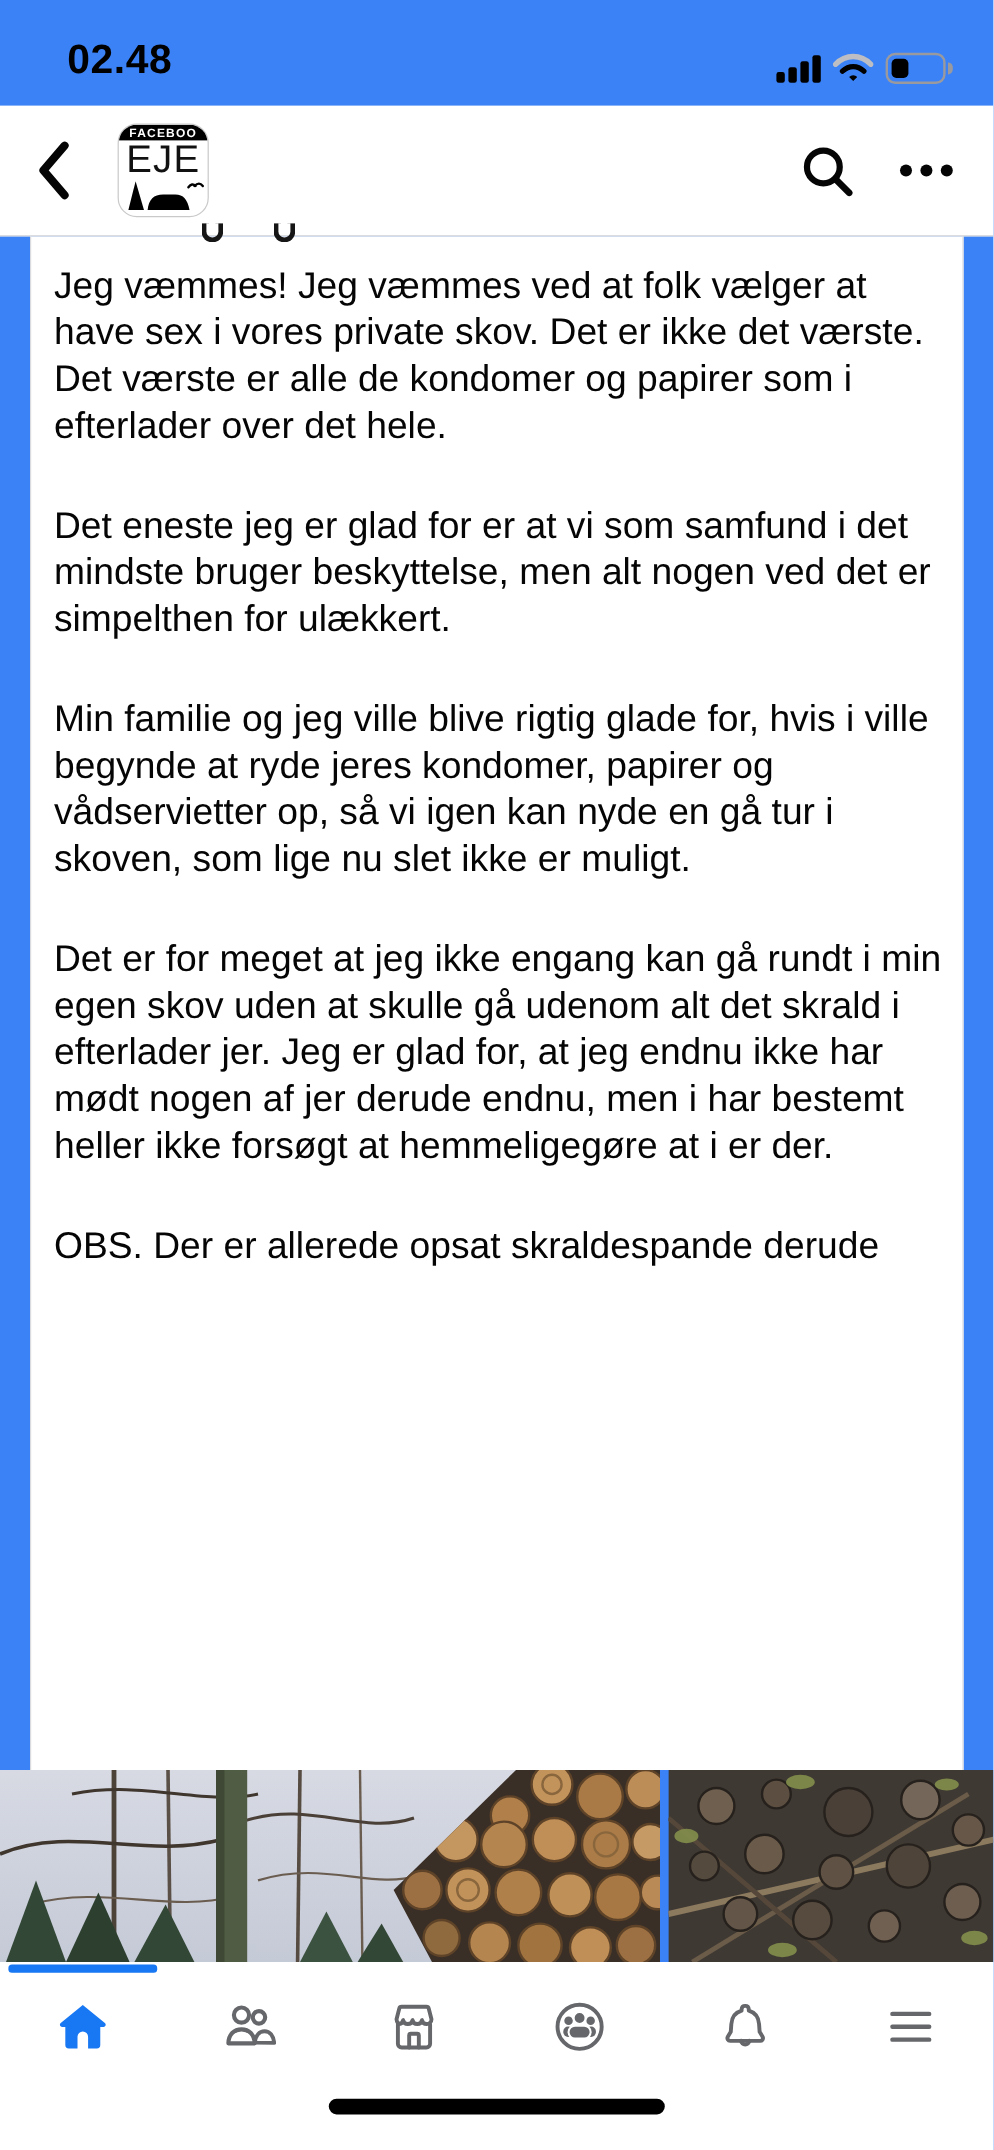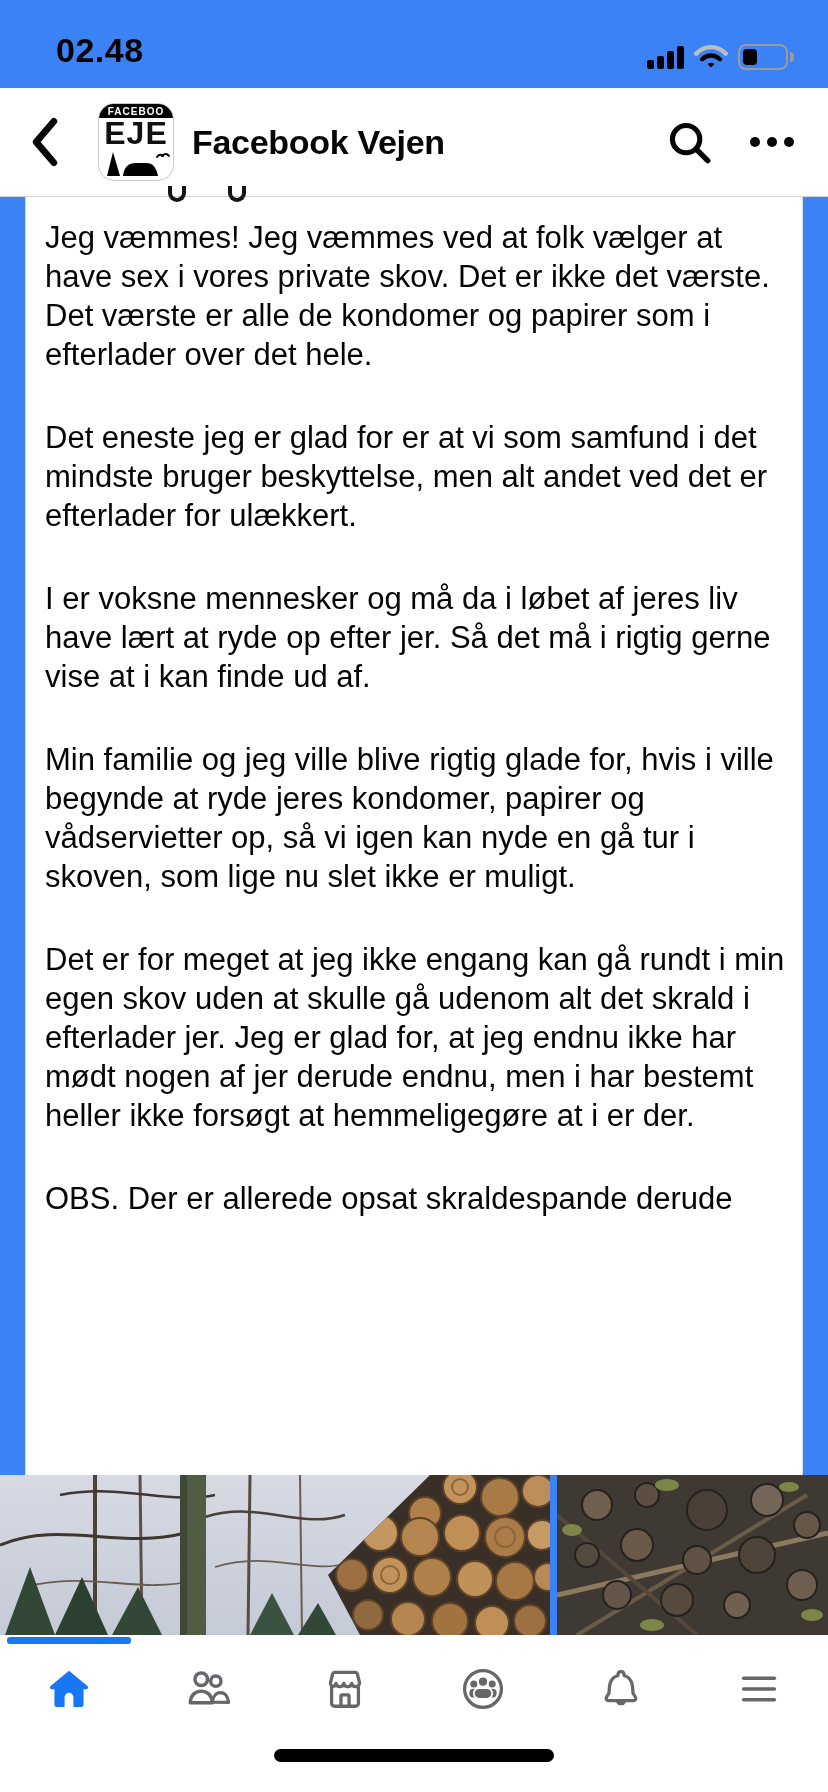--- a/index.html
+++ b/index.html
@@ -18,21 +18,21 @@
   .battery { display:flex; align-items:center; }
   .battery-body { width:50px; height:26px; border:2px solid #9a9a9e; border-radius:8px; padding:3px; }
   .battery-fill { width:35%; height:100%; background:#000; border-radius:4px; }
   .battery-tip { width:4px; height:10px; background:#9a9a9e; border-radius:0 4px 4px 0; margin-left:2px; }
 
   
   .nav-bar { height:109px; display:flex; align-items:center; padding:0 34px 0 30px; border-bottom:1px solid #d2d4d9; position:relative; background:#fff; z-index:2; }
   .back-btn { width:46px; height:56px; display:flex; align-items:center; justify-content:flex-start; background:none; border:none; cursor:pointer; }
   .logo { width:76px; height:78px; border-radius:16px; border:1px solid #c9c9c9; overflow:hidden; background:#fff; margin-left:22px; flex:none; display:flex; flex-direction:column; cursor:pointer; }
   .logo-top { background:#000; color:#fff; font-size:10px; font-weight:700; letter-spacing:1px; text-align:center; line-height:15px; height:15px; overflow:hidden; white-space:nowrap; }
-  .logo-mid { height:33px; font-size:32px; font-weight:700; color:#111; text-align:center; line-height:31px; letter-spacing:1px; overflow:hidden; }
+  .logo-mid { height:33px; font-size:32px; font-weight:400; color:#111; text-align:center; line-height:31px; letter-spacing:1px; overflow:hidden; }
   .logo-bottom { flex:1; }
   .nav-title { font-size:34px; font-weight:700; color:#050505; margin-left:18px; letter-spacing:-.3px; white-space:nowrap; }
   .nav-actions { margin-left:auto; display:flex; align-items:center; gap:38px; }
   .icon-btn { background:none; border:none; cursor:pointer; display:flex; align-items:center; justify-content:center; }
   .ellipsis { display:flex; gap:7px; }
   .ellipsis i { width:10px; height:10px; background:#050505; border-radius:50%; display:block; }
 
   
   .remnant { position:absolute; top:186px; z-index:3; display:flex; }
   .remnant i { display:block; width:18px; height:16px; border:4.5px solid #161616; border-top:none; border-radius:0 0 9px 9px; }
@@ -95,21 +95,20 @@
       <div class="logo-top">FACEBOO</div>
       <div class="logo-mid">EJE</div>
       <div class="logo-bottom">
         <svg width="74" height="28" viewBox="0 0 74 28">
           <path d="M8 28 L14 4 L21 28 Z" fill="#000"></path>
           <path d="M24 28 c1-9 5-13 13-13 h10 c7 0 10 4 12 13 Z" fill="#000"></path>
           <path d="M58 9 q3-4 6-1 M63 8 q4-4 7 0" stroke="#000" stroke-width="2" fill="none" stroke-linecap="round"></path>
         </svg>
       </div>
     </div>
-    <div class="nav-title">Facebook Vejen</div>
     <div class="nav-actions">
       <button class="icon-btn">
         <svg width="46" height="46" viewBox="0 0 32 32">
           <circle cx="14" cy="14" r="9.5" fill="none" stroke="#050505" stroke-width="3.6"></circle>
           <line x1="21.5" y1="21.5" x2="29" y2="29" stroke="#050505" stroke-width="3.8" stroke-linecap="round"></line>
         </svg>
       </button>
       <button class="icon-btn">
         <span class="ellipsis">
             <i></i>
@@ -122,22 +121,21 @@
 
   <div class="remnant r1">
       <i></i>
     </div>
   <div class="remnant r2">
       <i></i>
     </div>
 
   <div class="post-area">
     <p>Jeg væmmes! Jeg væmmes ved at folk vælger at have sex i vores private skov. Det er ikke det værste. Det værste er alle de kondomer og papirer som i efterlader over det hele.</p>
-    <p>Det eneste jeg er glad for er at vi som samfund i det mindste bruger beskyttelse, men alt andet ved det er efterlader for ulækkert.</p>
-    <p>I er voksne mennesker og må da i løbet af jeres liv have lært at ryde op efter jer. Så det må i rigtig gerne vise at i kan finde ud af.</p>
+    <p>Det eneste jeg er glad for er at vi som samfund i det mindste bruger beskyttelse, men alt nogen ved det er simpelthen for ulækkert.</p>
     <p>Min familie og jeg ville blive rigtig glade for, hvis i ville begynde at ryde jeres kondomer, papirer og vådservietter op, så vi igen kan nyde en gå tur i skoven, som lige nu slet ikke er muligt.</p>
     <p>Det er for meget at jeg ikke engang kan gå rundt i min egen skov uden at skulle gå udenom alt det skrald i efterlader jer. Jeg er glad for, at jeg endnu ikke har mødt nogen af jer derude endnu, men i har bestemt heller ikke forsøgt at hemmeligegøre at i er der.</p>
     <p>OBS. Der er allerede opsat skraldespande derude</p>
   </div>
 
   <div class="photos">
     <div class="photo" style="width:550px">
       <svg width="550" height="160" viewBox="0 0 550 160">
         <defs>
           <linearGradient id="sky" x1="0" y1="0" x2="0" y2="1">

